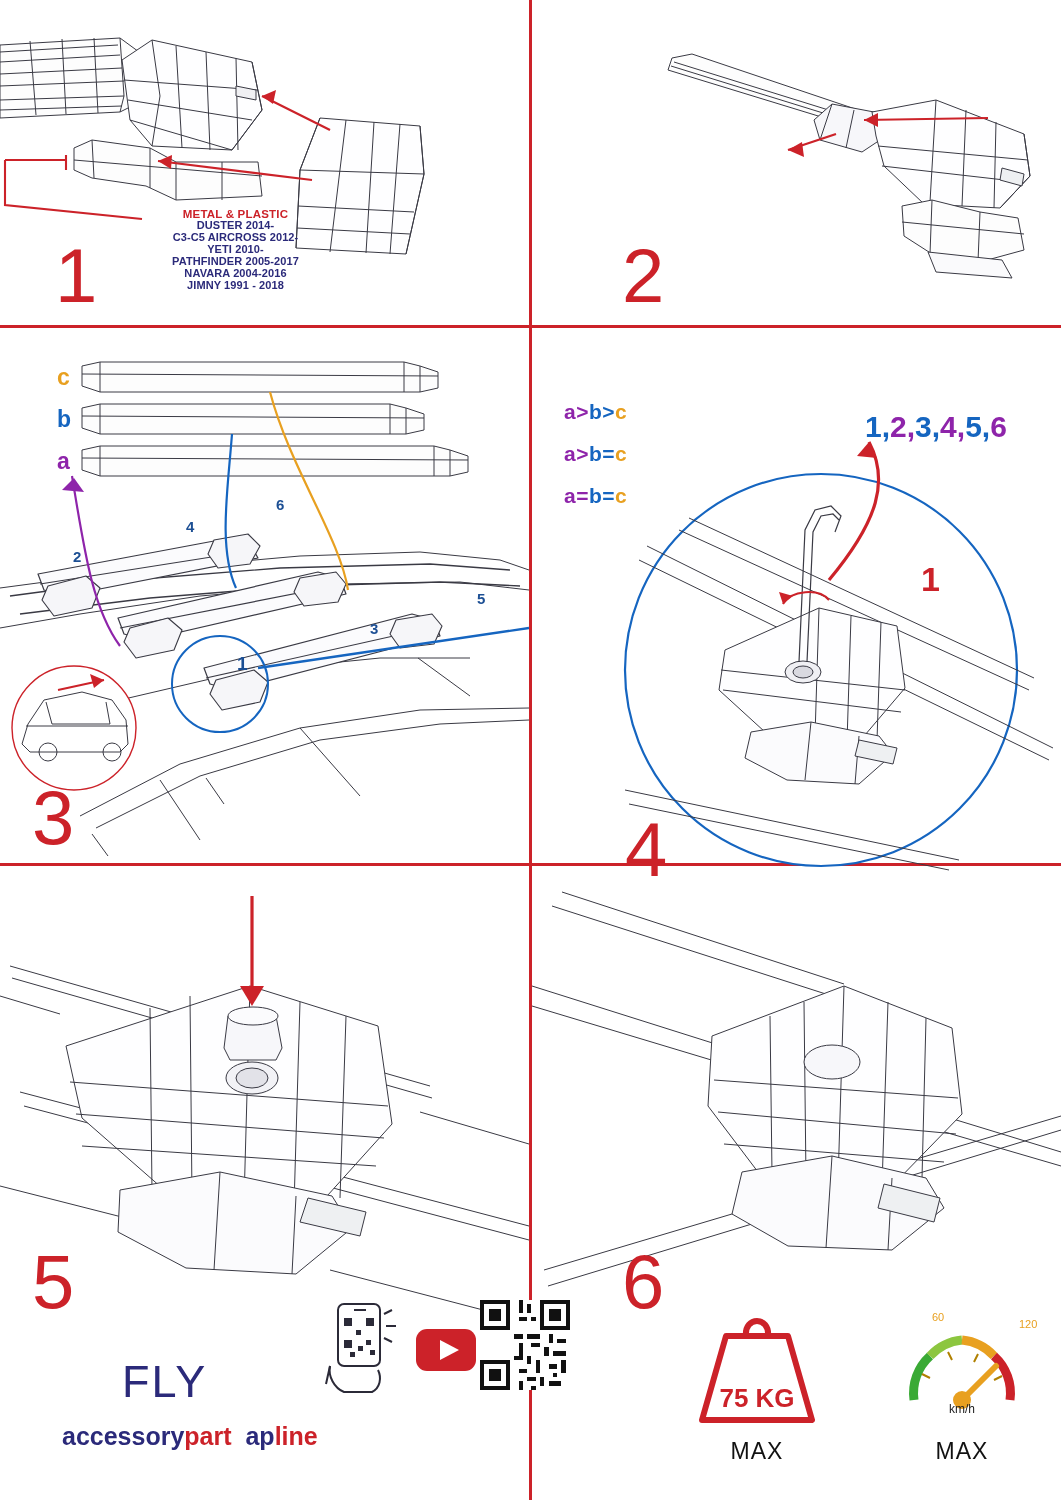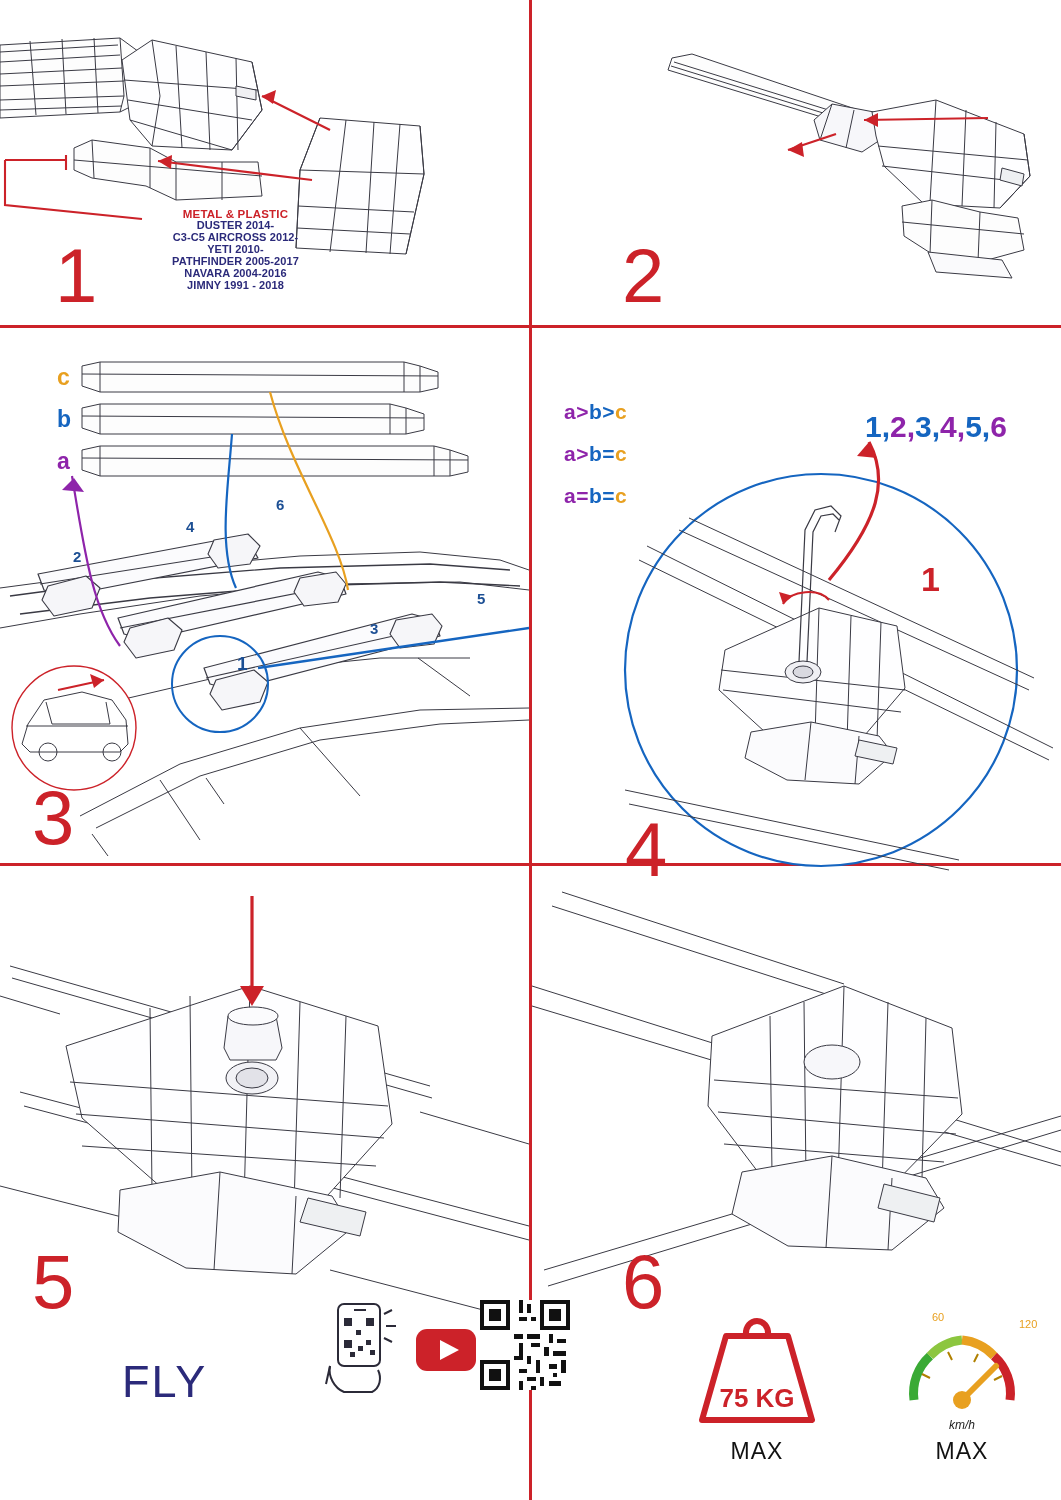--- a/index.html
+++ b/index.html
@@ -406,20 +406,23 @@
         <path d="M228 150 L276 150 L282 182 L276 194 L230 194 L224 182 Z" fill="#f7f7fa"></path>
         <ellipse cx="253" cy="150" rx="25" ry="9" fill="#fbfbfd"></ellipse>
       </g>
       <path d="M252 30 L252 128" stroke="#cc2229" stroke-width="3.2" fill="none"></path>
       <polygon points="252,140 240,120 264,120" fill="#cc2229"></polygon>
     </svg>
 
     <div class="step-num big" style="left:32px; top:378px;">5</div>
 
     <div class="brand-fly" style="left:122px; top:490px;">FLY</div>
+    <div class="brand-line" style="left:62px; top:556px;">
+      <span class="t1">accessory</span><span class="t2">part</span>&nbsp;&nbsp;<span class="t3">ap</span><span class="t4">line</span>
+    </div>
 
     <svg style="position:absolute; left:320px; top:434px;" width="80" height="100" viewBox="0 0 80 100">
       <g fill="none" stroke="#2b2a38" stroke-width="2">
         <rect x="18" y="4" width="42" height="62" rx="6" fill="#fff"></rect>
         <path d="M34 10 L46 10"></path>
         <path d="M10 66 C 8 76, 14 88, 24 92 L52 92 C 60 88, 62 78, 58 70"></path>
         <path d="M10 66 L6 84"></path>
       </g>
       <g fill="#2b2a38">
         <rect x="24" y="18" width="8" height="8"></rect>
@@ -527,17 +530,17 @@
         <path d="M102 52 A 50 50 0 0 1 118 96" stroke="#cc2229"></path>
       </g>
       <g stroke="#b08000" stroke-width="2">
         <path d="M30 70 L38 74 M56 48 L60 56 M86 50 L82 58 M110 72 L102 76"></path>
       </g>
       <path d="M70 96 L104 62" stroke="#e8a020" stroke-width="6" stroke-linecap="round"></path>
       <circle cx="70" cy="96" r="9" fill="#e8a020"></circle>
     </svg>
     <div class="spd-min" style="left:400px; top:430px;margin-top:15px;">60</div>
     <div class="spd-max" style="left:487px; top:452px;">120</div>
-    <div class="kmh" style="left:360px; top:552px; width:140px; text-align:center;font-style:italic;">km/h</div>
+    <div class="kmh" style="left:360px; top:536px; width:140px; text-align:center;">km/h</div>
     <div class="maxlabel" style="left:360px; top:572px; width:140px; text-align:center;">MAX</div>
   </div>
 
 </div>
 
 </body></html>

